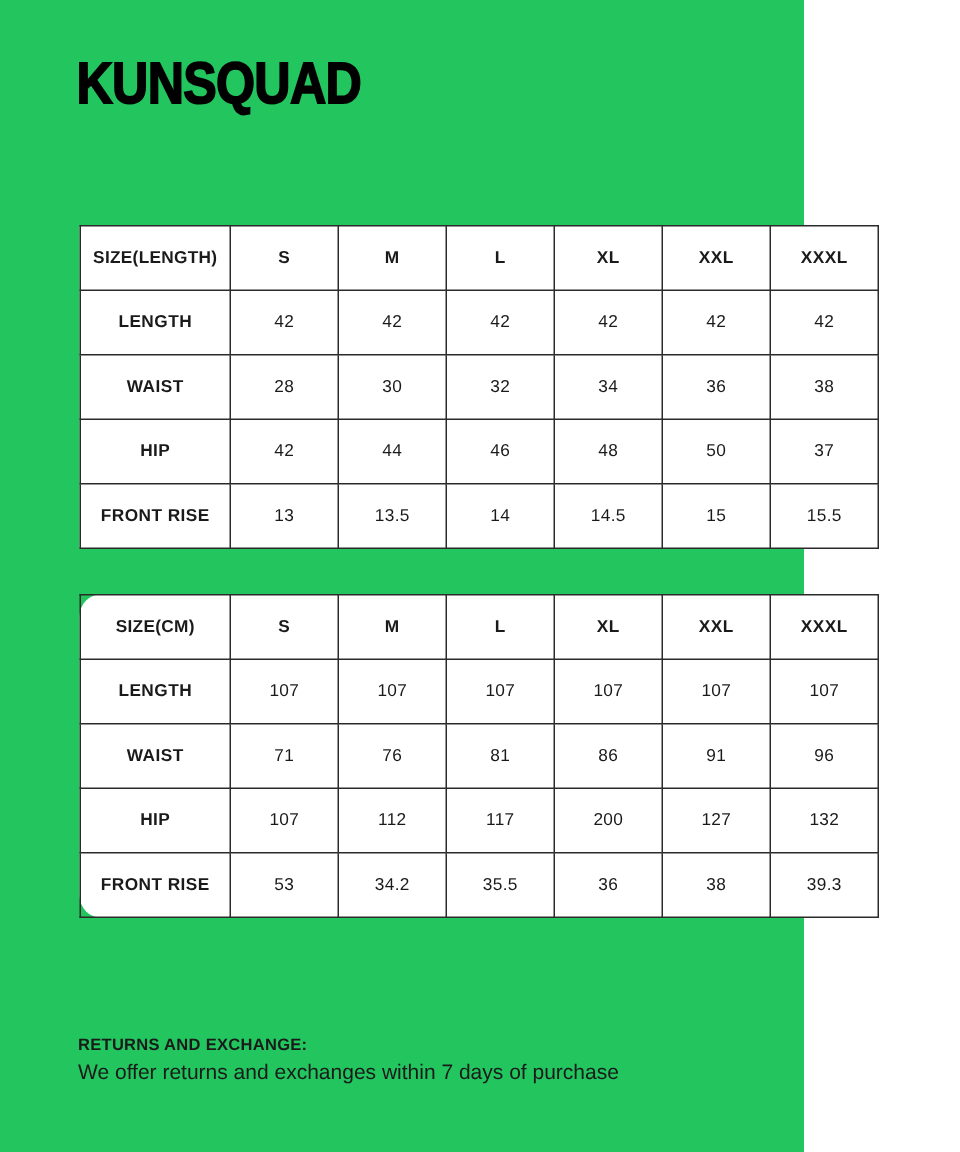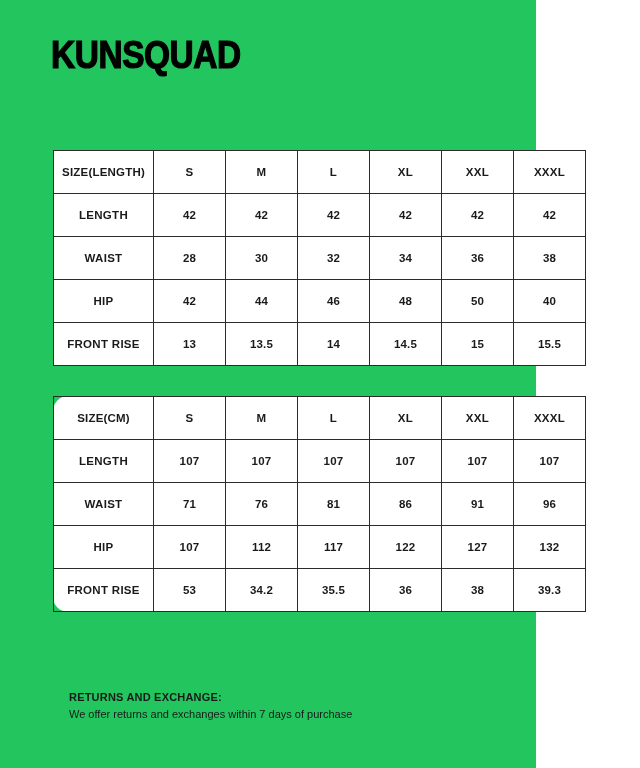--- a/index.html
+++ b/index.html
@@ -89,43 +89,42 @@
     font-weight: bold;
     font-size: 13px;
     letter-spacing: 0.3px;
   }
   .row-label {
     font-weight: bold;
     font-size: 11px;
     letter-spacing: 0.3px;
   }
   .cell-value {
-    font-weight: bold;
+    font-weight: normal;
     font-size: 12px;
     letter-spacing: 0.2px;
   }
 
   
   .footer {
     position: absolute;
     left: 52px;
     top: 690px;
     width: 520px;
-    margin-left: 17px;
   }
   .footer-heading {
     font-size: 11px;
     font-weight: bold;
     letter-spacing: 0.2px;
     color: #1a1a1a;
     margin: 0 0 3px 0;
     line-height: 14px;
   }
   .footer-text {
-    font-size: 11px;
+    font-size: 14px;
     font-weight: normal;
     color: #1a1a1a;
     margin: 0;
     line-height: 14px;
   }
 </style>
 </head>
 <body>
 
 <div class="page">
@@ -173,21 +172,21 @@
         <td class="cell-value">36</td>
         <td class="cell-value">38</td>
       </tr>
       <tr>
         <td class="row-label">HIP</td>
         <td class="cell-value">42</td>
         <td class="cell-value">44</td>
         <td class="cell-value">46</td>
         <td class="cell-value">48</td>
         <td class="cell-value">50</td>
-        <td class="cell-value">40</td>
+        <td class="cell-value">37</td>
       </tr>
       <tr>
         <td class="row-label">FRONT RISE</td>
         <td class="cell-value">13</td>
         <td class="cell-value">13.5</td>
         <td class="cell-value">14</td>
         <td class="cell-value">14.5</td>
         <td class="cell-value">15</td>
         <td class="cell-value">15.5</td>
       </tr>
@@ -232,21 +231,21 @@
         <td class="cell-value">81</td>
         <td class="cell-value">86</td>
         <td class="cell-value">91</td>
         <td class="cell-value">96</td>
       </tr>
       <tr>
         <td class="row-label">HIP</td>
         <td class="cell-value">107</td>
         <td class="cell-value">112</td>
         <td class="cell-value">117</td>
-        <td class="cell-value">122</td>
+        <td class="cell-value">200</td>
         <td class="cell-value">127</td>
         <td class="cell-value">132</td>
       </tr>
       <tr>
         <td class="row-label">FRONT RISE</td>
         <td class="cell-value">53</td>
         <td class="cell-value">34.2</td>
         <td class="cell-value">35.5</td>
         <td class="cell-value">36</td>
         <td class="cell-value">38</td>

